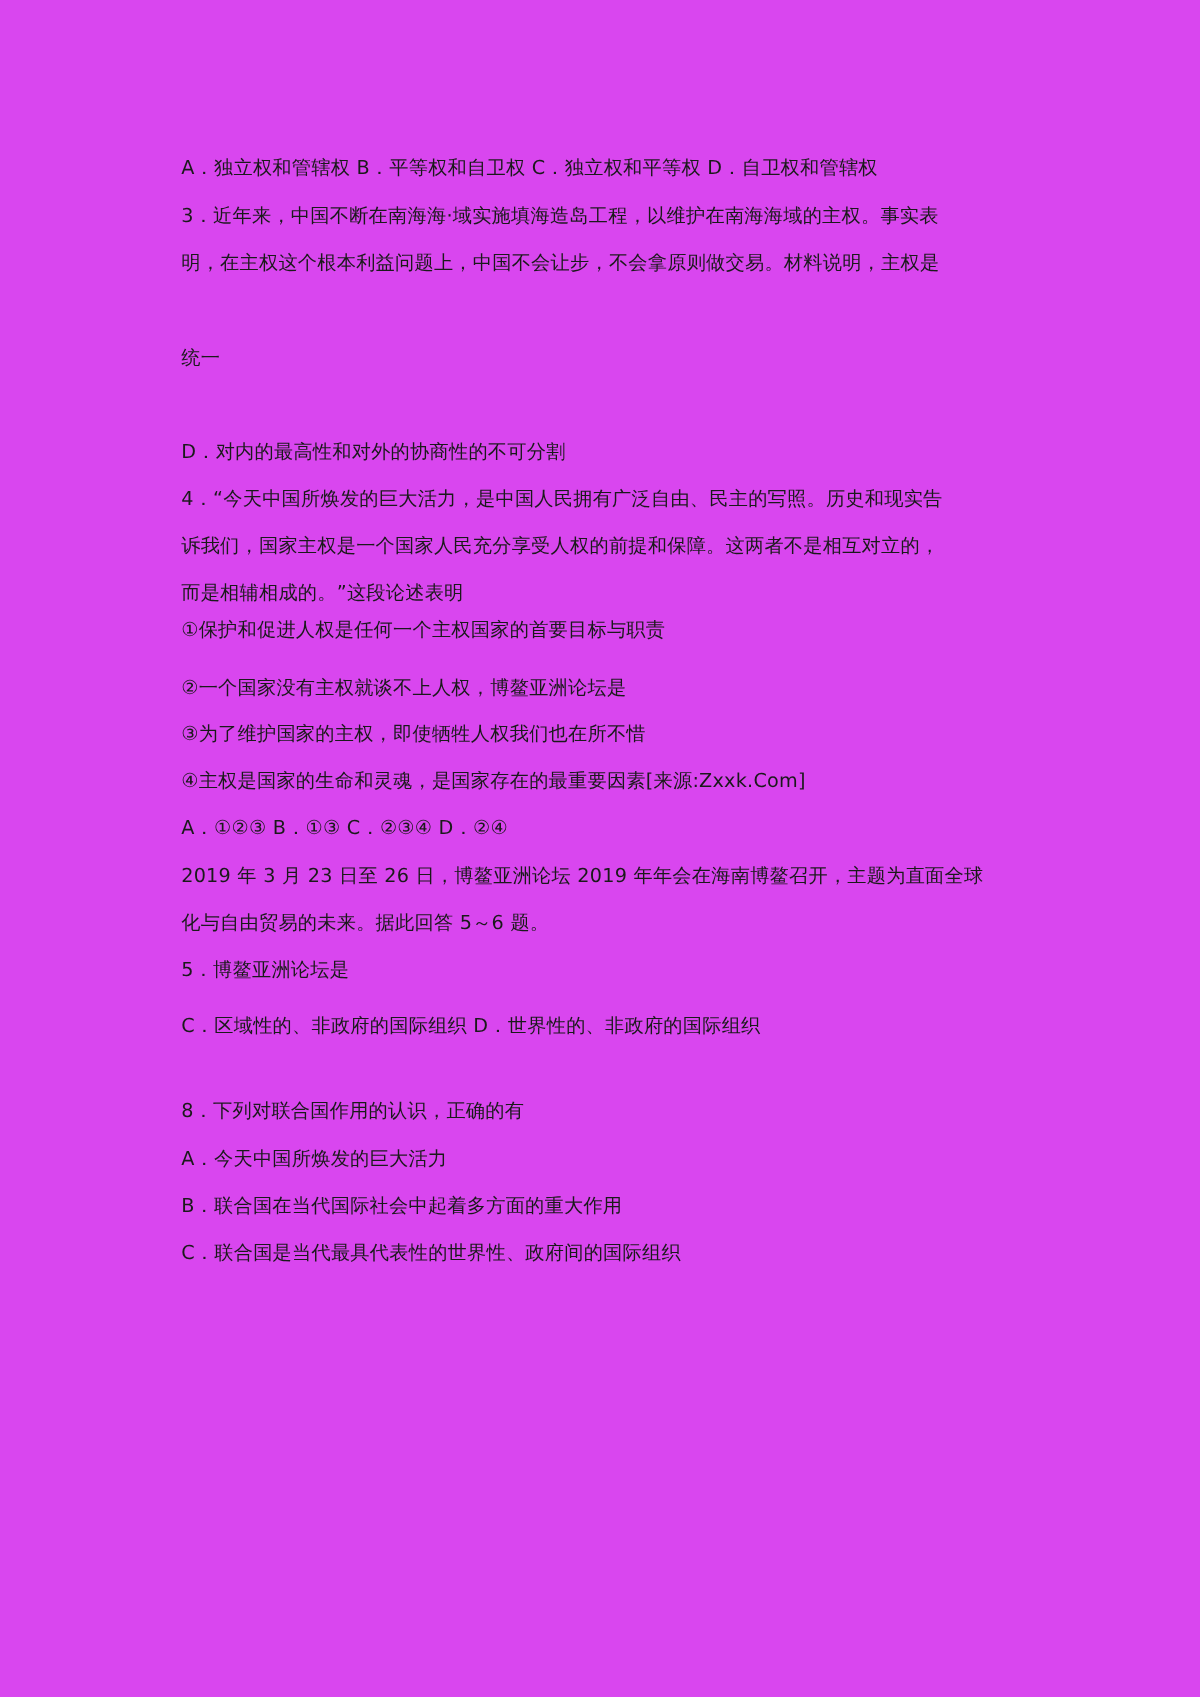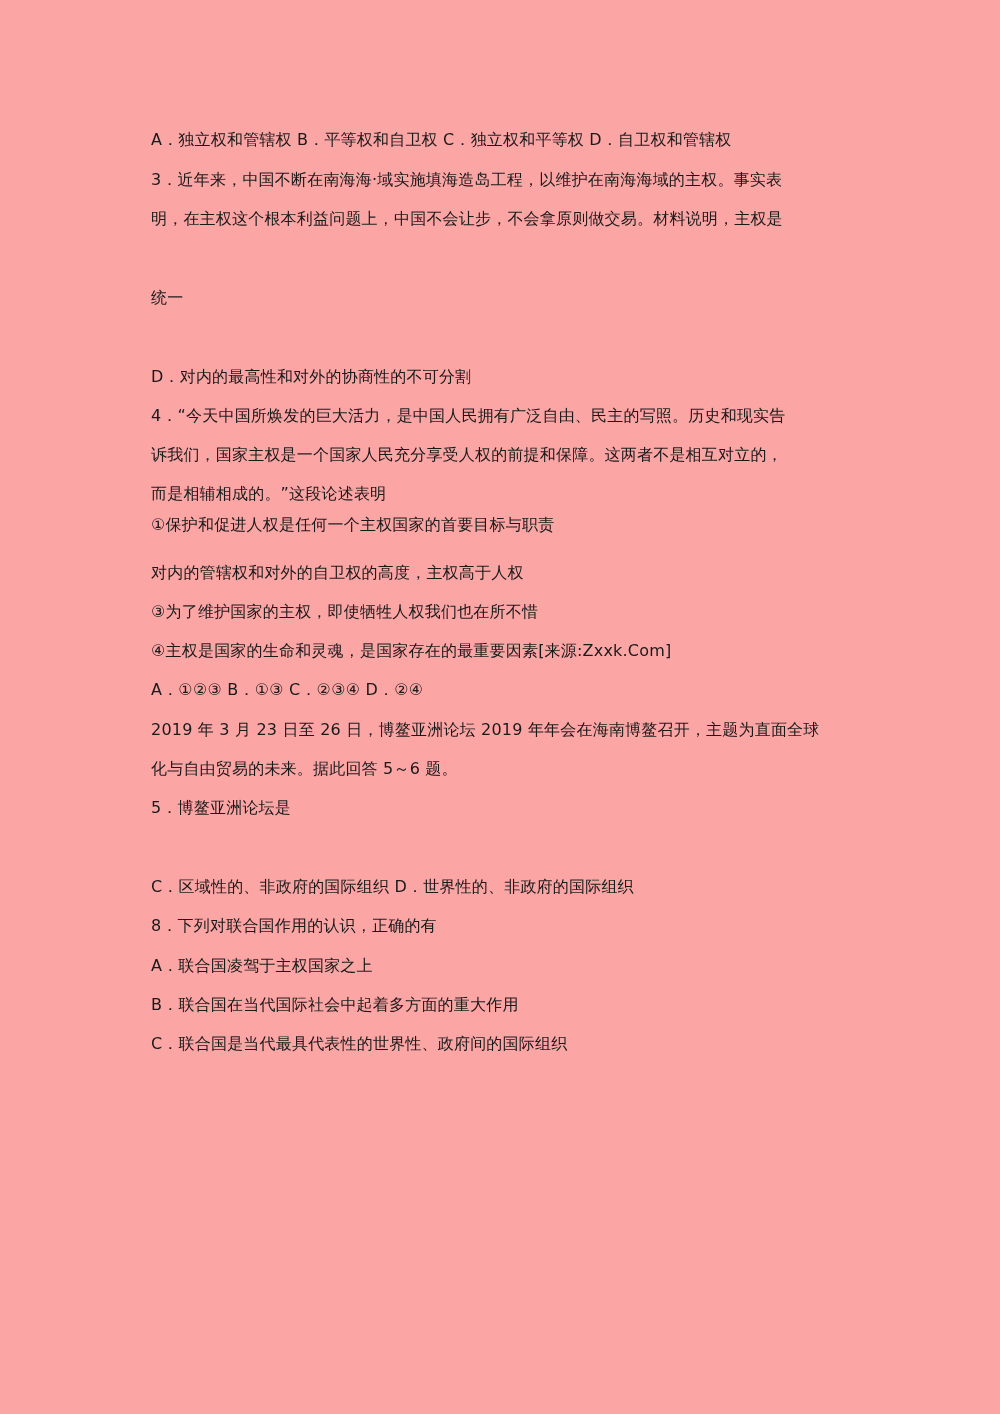--- a/index.html
+++ b/index.html
@@ -13,21 +13,21 @@
       position: relative;
       overflow: hidden;
       font-family: "DejaVu Sans", "Liberation Sans", sans-serif;
       color: #1a1a1a;
     }
     .page {
       position: absolute;
       left: 0; top: 0;
       width: 1000px;
       height: 1414px;
-      background: #fca5a5;
+      background: #d946ef;
     }
     .line {
       position: absolute;
       left: 151px;
       font-size: 16px;
       line-height: 22px;
       white-space: nowrap;
       letter-spacing: 0.2px;
     }
   </style>
@@ -37,25 +37,25 @@
 <div class="page">
   <div class="line" style="top:129px">A．独立权和管辖权  B．平等权和自卫权  C．独立权和平等权    D．自卫权和管辖权</div>
   <div class="line" style="top:169px">3．近年来，中国不断在南海海·域实施填海造岛工程，以维护在南海海域的主权。事实表</div>
   <div class="line" style="top:208px">明，在主权这个根本利益问题上，中国不会让步，不会拿原则做交易。材料说明，主权是</div>
   <div class="line" style="top:287px">统一</div>
   <div class="line" style="top:366px">D．对内的最高性和对外的协商性的不可分割</div>
   <div class="line" style="top:405px">4．“今天中国所焕发的巨大活力，是中国人民拥有广泛自由、民主的写照。历史和现实告</div>
   <div class="line" style="top:444px">诉我们，国家主权是一个国家人民充分享受人权的前提和保障。这两者不是相互对立的，</div>
   <div class="line" style="top:483px">而是相辅相成的。”这段论述表明</div>
   <div class="line" style="top:514px">①保护和促进人权是任何一个主权国家的首要目标与职责</div>
-  <div class="line" style="top:562px">对内的管辖权和对外的自卫权的高度，主权高于人权</div>
+  <div class="line" style="top:562px">②一个国家没有主权就谈不上人权，博鳌亚洲论坛是</div>
   <div class="line" style="top:601px">③为了维护国家的主权，即使牺牲人权我们也在所不惜</div>
   <div class="line" style="top:640px">④主权是国家的生命和灵魂，是国家存在的最重要因素[来源:Zxxk.Com]</div>
   <div class="line" style="top:679px">A．①②③   B．①③    C．②③④  D．②④</div>
   <div class="line" style="top:719px">2019 年 3 月 23 日至 26 日，博鳌亚洲论坛 2019 年年会在海南博鳌召开，主题为直面全球</div>
   <div class="line" style="top:758px">化与自由贸易的未来。据此回答 5～6 题。</div>
   <div class="line" style="top:797px">5．博鳌亚洲论坛是</div>
-  <div class="line" style="top:876px">C．区域性的、非政府的国际组织   D．世界性的、非政府的国际组织</div>
+  <div class="line" style="top:844px">C．区域性的、非政府的国际组织   D．世界性的、非政府的国际组织</div>
   <div class="line" style="top:915px">8．下列对联合国作用的认识，正确的有</div>
-  <div class="line" style="top:955px">A．联合国凌驾于主权国家之上</div>
+  <div class="line" style="top:955px">A．今天中国所焕发的巨大活力</div>
   <div class="line" style="top:994px">B．联合国在当代国际社会中起着多方面的重大作用</div>
   <div class="line" style="top:1033px">C．联合国是当代最具代表性的世界性、政府间的国际组织</div>
 </div>
 
 </body></html>

